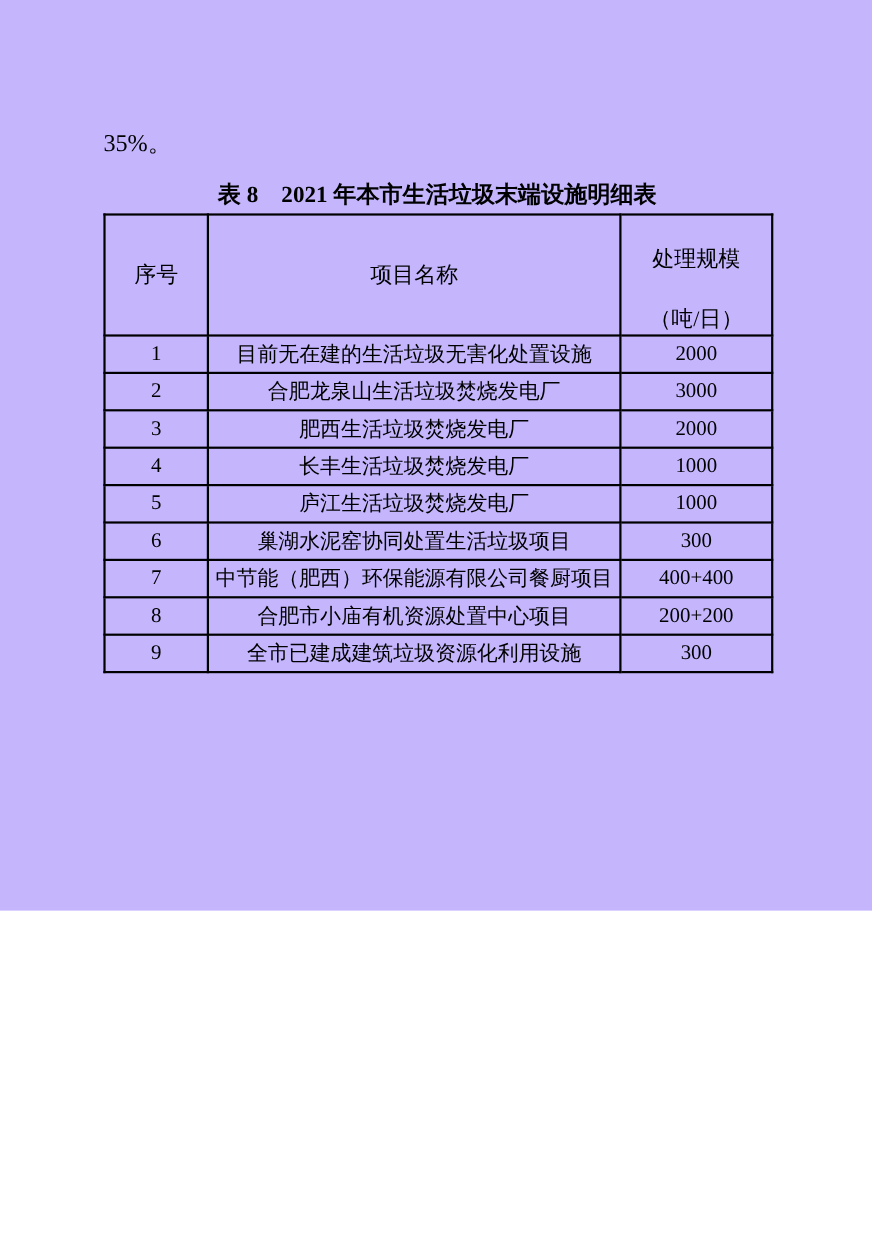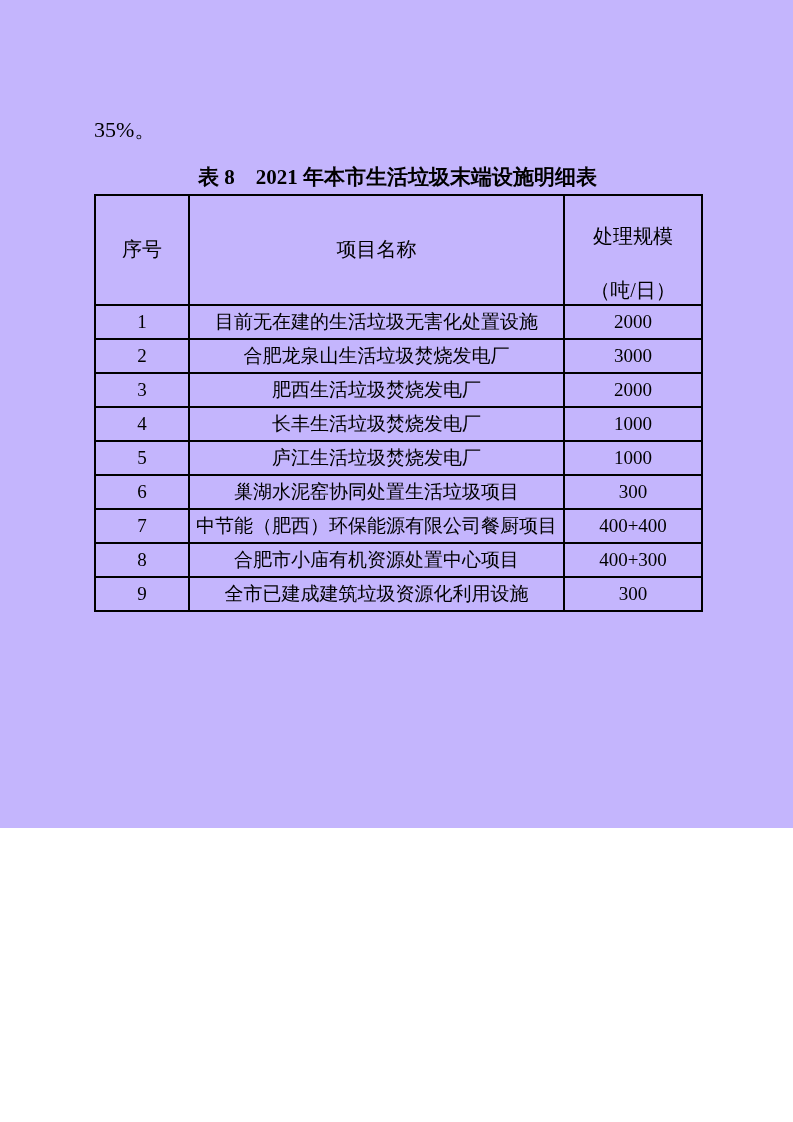--- a/index.html
+++ b/index.html
@@ -147,21 +147,21 @@
           <td>300</td>
         </tr>
         <tr>
           <td>7</td>
           <td>中节能（肥西）环保能源有限公司餐厨项目</td>
           <td>400+400</td>
         </tr>
         <tr>
           <td>8</td>
           <td>合肥市小庙有机资源处置中心项目</td>
-          <td>400+300</td>
+          <td>200+200</td>
         </tr>
         <tr>
           <td>9</td>
           <td>全市已建成建筑垃圾资源化利用设施</td>
           <td>300</td>
         </tr>
       </tbody>
     </table>
 
 

